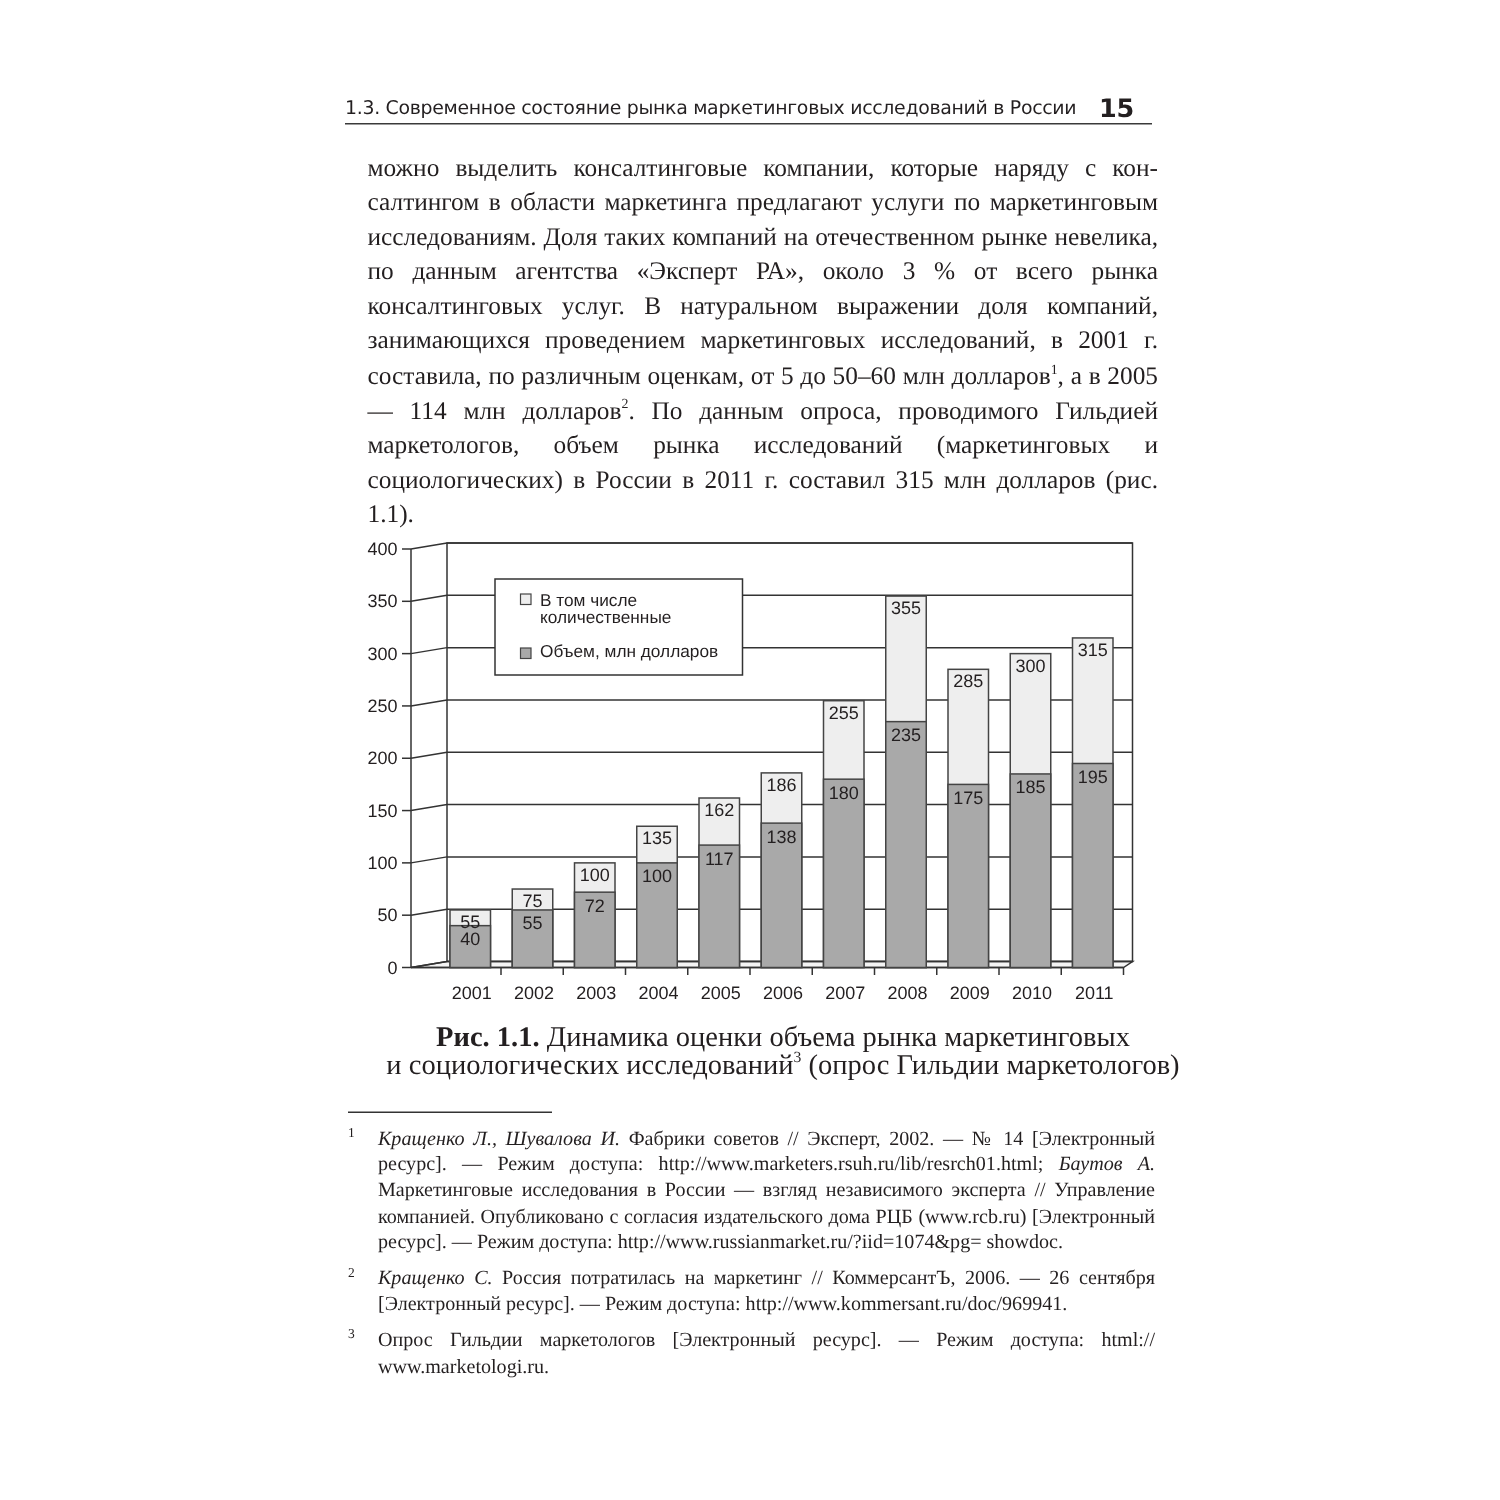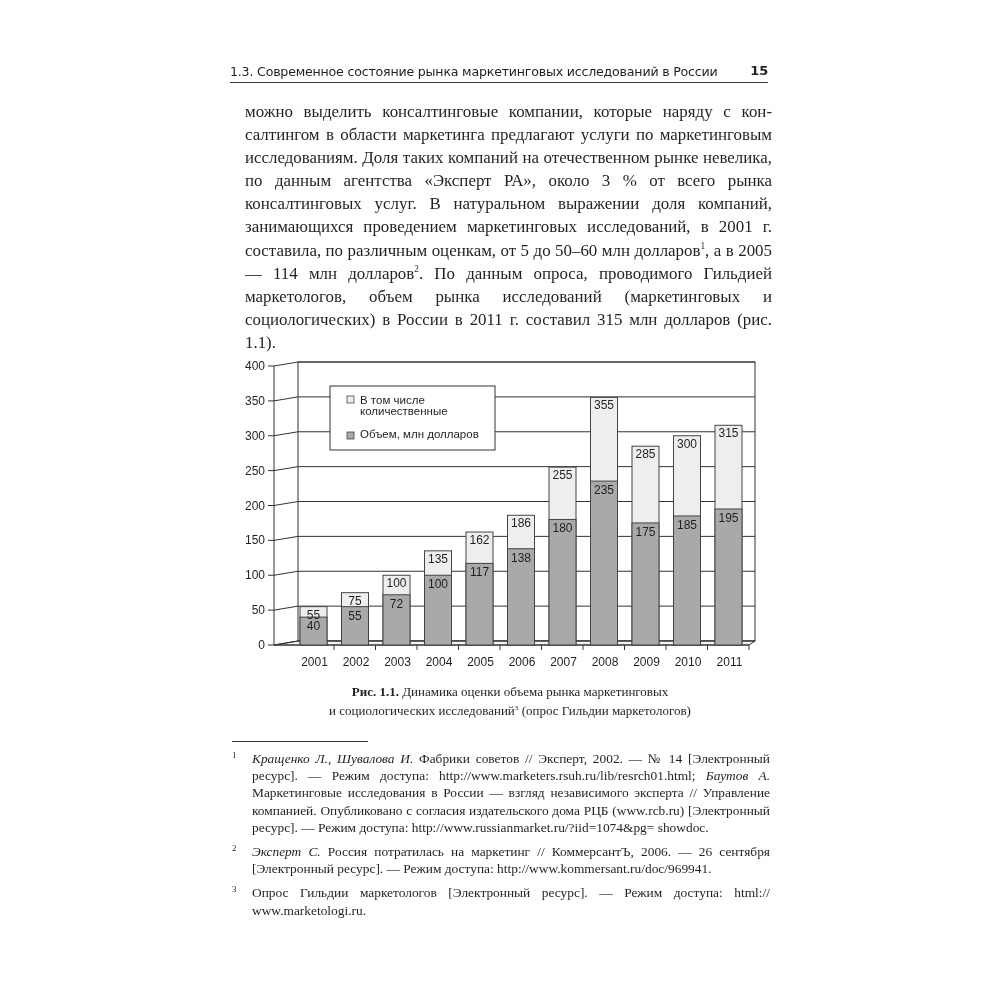--- a/index.html
+++ b/index.html
@@ -3,33 +3,33 @@
 <meta charset="utf-8">
 <style>
   html, body { margin: 0; padding: 0; background: #ffffff; }
   body { width: 1000px; height: 1000px; position: relative; overflow: hidden; color: #231f20; }
   .running-head {
     position: absolute; left: 230px; top: 62px; width: 538px; height: 20px;
     border-bottom: 1.5px solid #3a3a3a;
     font-family: "DejaVu Sans", sans-serif; font-size: 12.6px; letter-spacing: -0.2px; text-align: right;
   }
   .running-head .title { position: absolute; left: 0; top: 2px; }
-  .running-head .page-no { position: absolute; right: 0; top: 1px; font-weight: bold; font-size: 13px; }
+  .running-head .page-no { position: absolute; right: 12px; top: 1px; font-weight: bold; font-size: 17px; }
   .body-text {
     position: absolute; left: 245px; top: 100px; width: 527px;
     font-family: "Liberation Serif", serif; font-size: 16.9px; line-height: 23.1px;
     text-align: justify; text-align-last: left;
   }
   .body-text p { margin: 0; }
   sup { font-size: 0.55em; line-height: 0; vertical-align: 0.75em; }
   #chart { position: absolute; left: 230px; top: 352px; width: 550px; height: 330px; }
   #chart text { font-family: "Liberation Sans", sans-serif; fill: #231f20; }
   .caption {
-    position: absolute; left: 240px; top: 682px; width: 540px; text-align: center;
-    font-family: "Liberation Serif", serif; font-size: 13px; line-height: 19px;
+    position: absolute; left: 252px; top: 682px; width: 540px; text-align: center;
+    font-family: "Liberation Serif", serif; font-size: 19px; line-height: 19px;
   }
   .caption b { font-weight: bold; }
   .fn-rule { position: absolute; left: 232px; top: 741px; width: 136px; border-top: 1px solid #333; }
   .footnotes {
     position: absolute; left: 232px; top: 750px; width: 538px;
     font-family: "Liberation Serif", serif; font-size: 13.4px; line-height: 17.2px;
   }
   .fn { position: relative; padding-left: 20px; margin-bottom: 7px; text-align: justify; text-align-last: left; }
   .fn .num { position: absolute; left: 0; top: -3px; font-size: 9px; }
   .fn i { font-style: italic; }
@@ -174,19 +174,19 @@
 
 <div class="fn-rule"></div>
 
 <div class="footnotes">
   <div class="fn">
     <span class="num">1</span>
     <i>Кращенко Л., Шувалова И.</i><span> Фабрики советов // Эксперт, 2002. — № 14 [Электронный ресурс]. — Режим доступа: http://www.marketers.rsuh.ru/lib/resrch01.html; </span><i>Баутов А.</i><span> Маркетинговые исследования в России — взгляд независимого эксперта // Управле­ние компанией. Опубликовано с согласия издательского дома РЦБ (www.rcb.ru) [Электронный ресурс]. — Режим доступа: http://www.russianmarket.ru/?iid=1074&amp;pg= showdoc.</span>
   </div>
   <div class="fn">
     <span class="num">2</span>
-    <i>Эксперт С.</i><span> Россия потратилась на маркетинг // КоммерсантЪ, 2006. — 26 сентября [Электронный ресурс]. — Режим доступа: http://www.kommersant.ru/doc/969941.</span>
+    <i>Кращенко С.</i><span> Россия потратилась на маркетинг // КоммерсантЪ, 2006. — 26 сентября [Электронный ресурс]. — Режим доступа: http://www.kommersant.ru/doc/969941.</span>
   </div>
   <div class="fn">
     <span class="num">3</span>
     <span>Опрос Гильдии маркетологов [Электронный ресурс]. — Режим доступа: html:// www.marketologi.ru.</span>
   </div>
 </div>
 
 </body></html>

